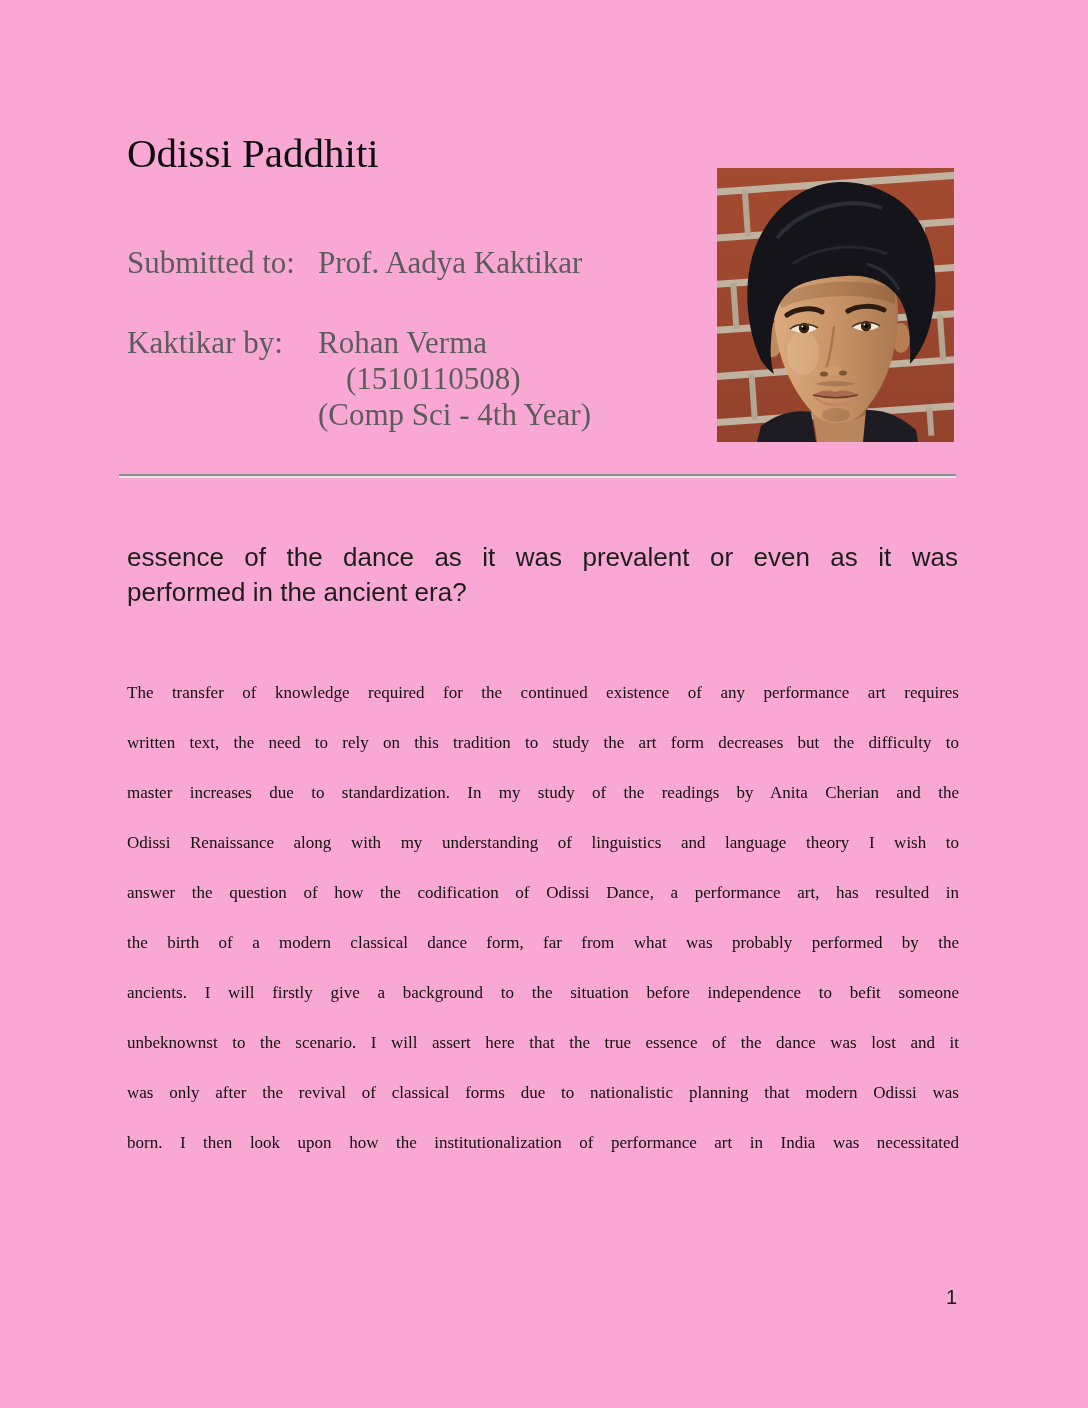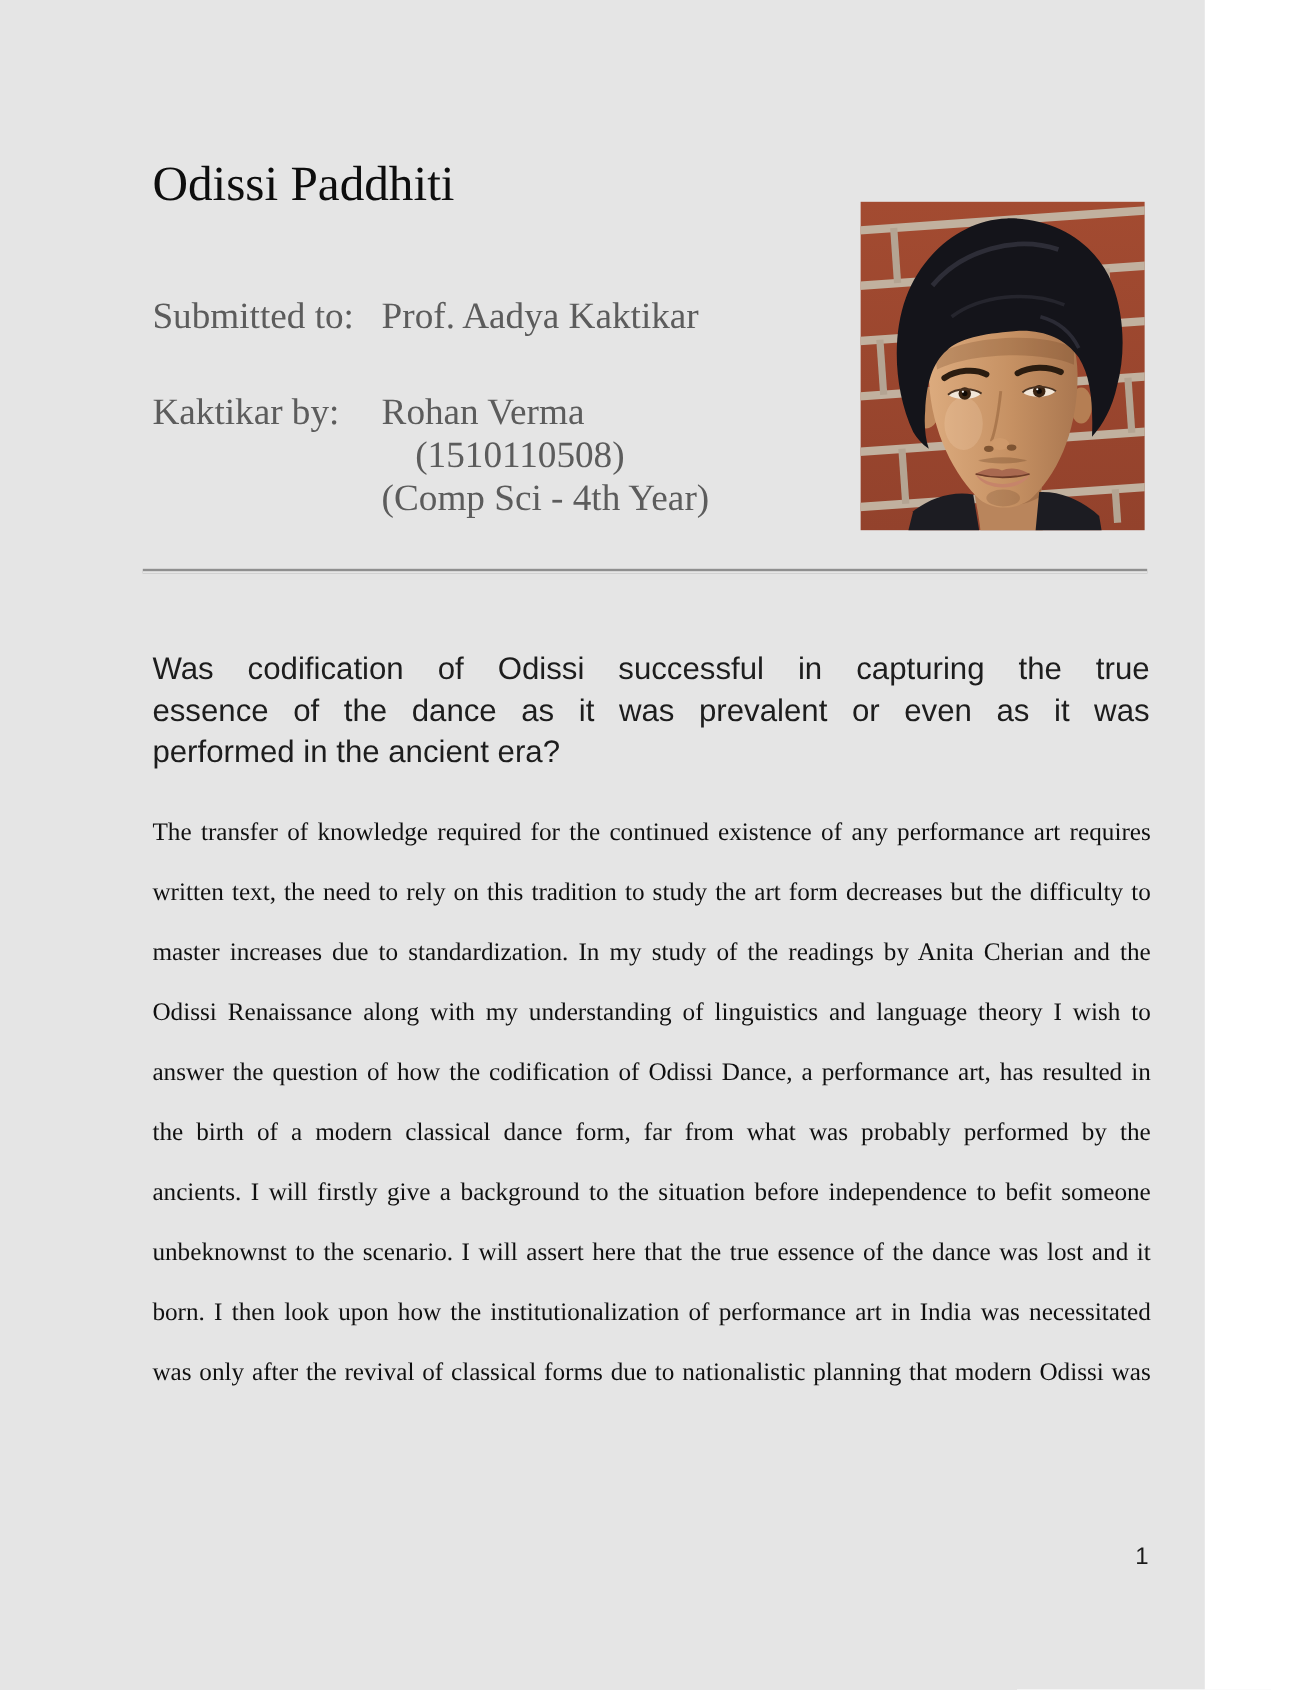--- a/index.html
+++ b/index.html
@@ -1,18 +1,18 @@
 <!DOCTYPE html>
 <html><head>
 <meta charset="utf-8">
 <style>
   html,body { margin:0; padding:0; background:#ffffff; }
   .page {
-    position:relative; width:1004px; height:1408px;
-    background:#e5e5e5; overflow:hidden;
+    position:relative; width:1088px; height:1408px;
+    background:#f9a8d4; overflow:hidden;
     font-family:"Liberation Serif", serif; color:#000;
   }
   .doc-title {
     position:absolute; left:127px; top:131px; margin:0;
     font-size:41px; font-weight:400; color:#0e0e0e;
     font-family:"Liberation Serif", serif; line-height:1.1;
   }
   .sub-label, .sub-value {
     position:absolute; font-size:31px; color:#5c5c5c;
     font-family:"Liberation Serif", serif; white-space:nowrap;
@@ -38,21 +38,21 @@
     position:absolute; left:127px; top:540px; width:831px;
     font-family:"Liberation Sans", sans-serif;
     font-size:26px; line-height:34.5px; color:#1d1d1d; font-weight:400;
   }
   .q-line { width:100%; }
   .stretch { text-align:justify; text-align-last:justify; text-justify:inter-word; }
 
   .essay {
     position:absolute; left:127px; top:668px; width:832px;
     font-family:"Liberation Serif", serif;
-    font-size:21px; color:#101010;
+    font-size:17px; color:#101010;
   }
   .e-line { height:50px; line-height:50px; width:100%;
             text-align:justify; text-align-last:justify; text-justify:inter-word;
             white-space:nowrap; }
 
   .page-num {
     position:absolute; left:946px; top:1286px;
     font-family:"Liberation Sans", sans-serif; font-size:20px; color:#1b1b1b;
   }
 </style>
@@ -147,33 +147,32 @@
       <path d="M 44 192 C 28 158 26 112 38 80 C 52 42 86 15 122 14 C 162 13 197 35 210 69 C 220 95 221 127 214 153 C 210 172 202 186 193 196 C 194 168 192 146 182 130 C 170 113 150 106 128 108 C 102 110 82 114 72 124 C 60 134 55 152 54 174 C 53 186 54 197 57 206 C 51 202 47 197 44 192 Z" fill="#14141a"></path>
       <path d="M 60 70 C 85 40 130 28 165 40" stroke="#3b3b47" stroke-width="4" fill="none" opacity="0.65"></path>
       <path d="M 76 96 C 100 78 140 74 170 86" stroke="#2c2c36" stroke-width="3" fill="none" opacity="0.7"></path>
       <path d="M 150 96 C 165 100 176 110 182 122" stroke="#3b3b47" stroke-width="3" fill="none" opacity="0.6"></path>
     </g>
   </svg>
 
   <div class="rule"></div>
 
   <div class="question">
-    <div class="q-line stretch">Was codification of Odissi successful in capturing the true</div>
     <div class="q-line stretch">essence of the dance as it was prevalent or even as it was</div>
     <div class="q-line">performed in the ancient era?</div>
   </div>
 
   <div class="essay">
     <div class="e-line">The transfer of knowledge required for the continued existence of any performance art requires</div>
     <div class="e-line">written text, the need to rely on this tradition to study the art form decreases but the difficulty to</div>
     <div class="e-line">master increases due to standardization. In my study of the readings by Anita Cherian and the</div>
     <div class="e-line">Odissi Renaissance along with my understanding of linguistics and language theory I wish to</div>
     <div class="e-line">answer the question of how the codification of Odissi Dance, a performance art, has resulted in</div>
     <div class="e-line">the birth of a modern classical dance form, far from what was probably performed by the</div>
     <div class="e-line">ancients. I will firstly give a background to the situation before independence to befit someone</div>
     <div class="e-line">unbeknownst to the scenario. I will assert here that the true essence of the dance was lost and it</div>
+    <div class="e-line">was only after the revival of classical forms due to nationalistic planning that modern Odissi was</div>
     <div class="e-line">born. I then look upon how the institutionalization of performance art in India was necessitated</div>
-    <div class="e-line">was only after the revival of classical forms due to nationalistic planning that modern Odissi was</div>
   </div>
 
   <div class="page-num">1</div>
 
 </div>
 
 </body></html>

